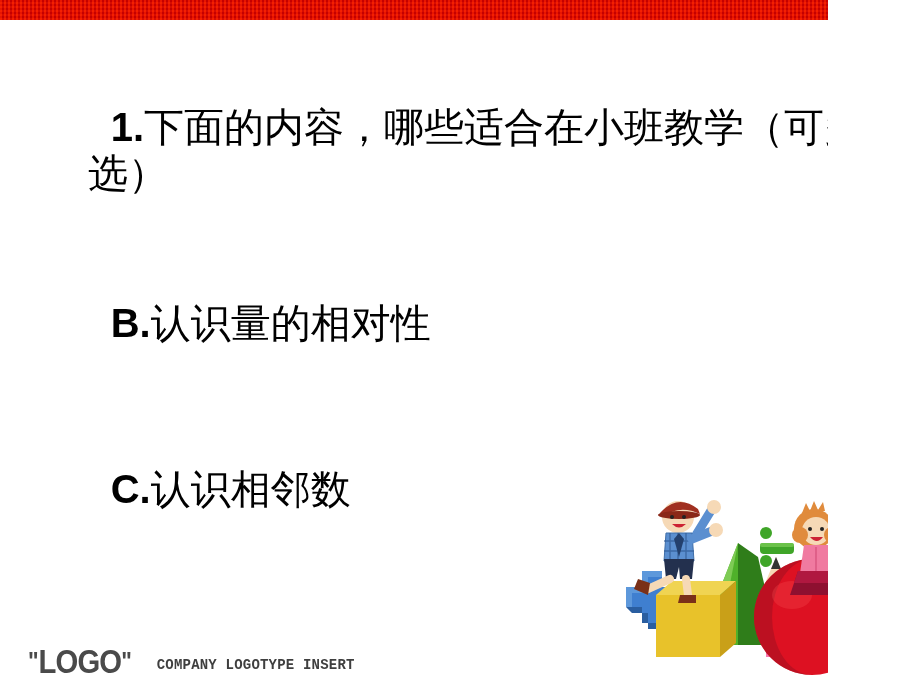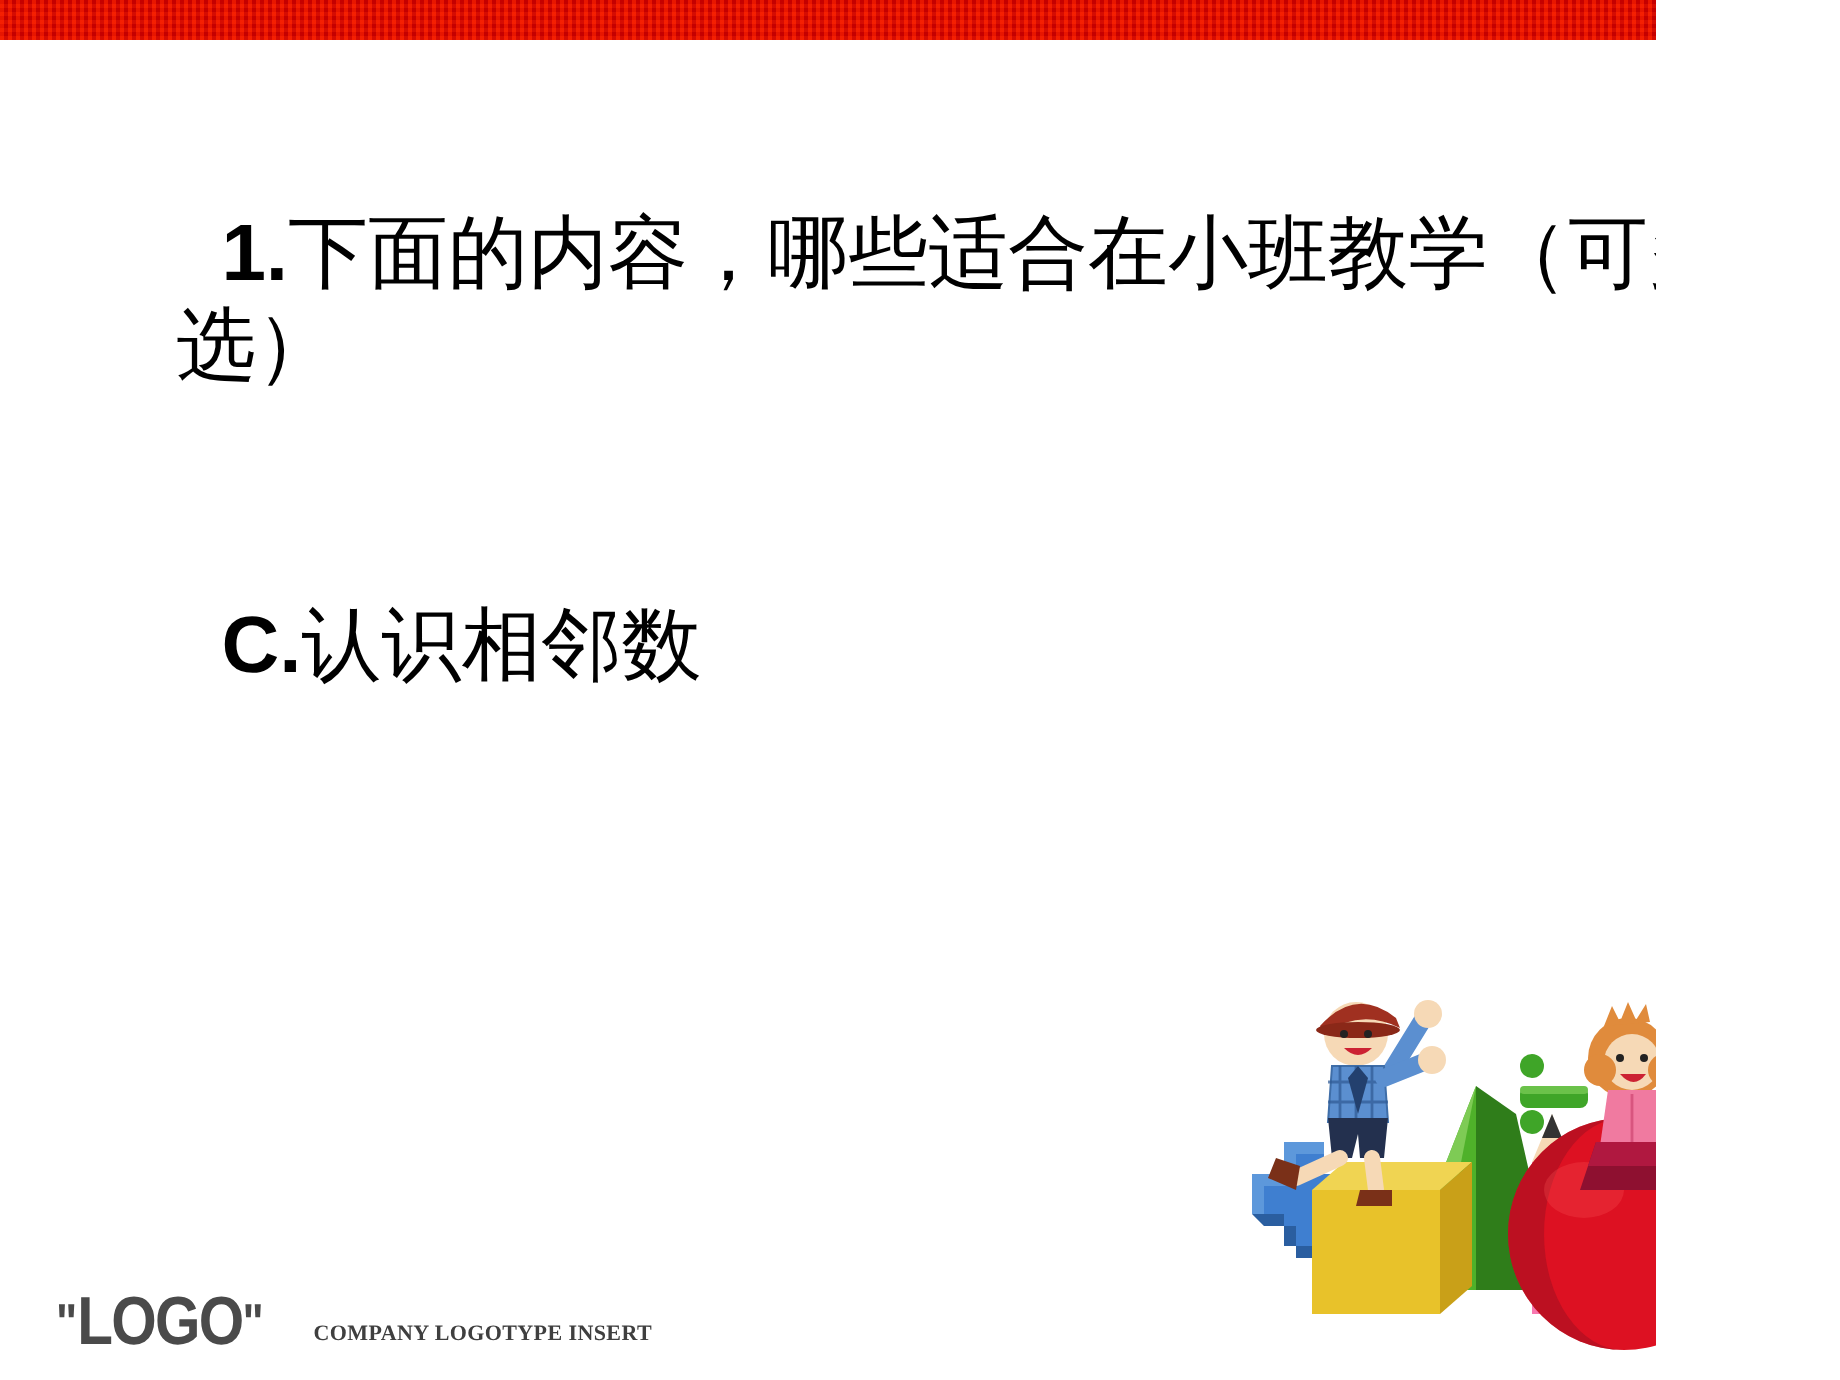--- a/index.html
+++ b/index.html
@@ -91,22 +91,22 @@
     transform: scaleX(0.86);
     transform-origin: left bottom;
     white-space: nowrap;
   }
   .logo-mark .q {
     font-size: 26px;
     vertical-align: top;
     letter-spacing: 0;
   }
   .logo-sub {
-    font-family: Liberation Serif, serif;
-    font-size: 11px;
+    font-family: Liberation Mono, monospace;
+    font-size: 14px;
     font-weight: bold;
     letter-spacing: .2px;
     color: #3f3f3f;
     padding-bottom: 3px;
     white-space: nowrap;
   }
 
   
   .clipart {
     position: absolute;
@@ -124,20 +124,23 @@
 
   <div class="top-band"></div>
 
   <div class="content">
 
     <div class="line q-line">
       <span class="hang"><span class="letter">1.</span><span class="cjk">下面的内容，哪些适合在小班教学</span></span><span class="cjk">（可多选）</span>
     </div>
 
 
+    <div class="line opt">
+      <span class="letter">B.</span><span class="cjk">认识量的相对性</span>
+    </div>
 
     <div class="line opt">
       <span class="letter">C.</span><span class="cjk">认识相邻数</span>
     </div>
 
   </div>
 
   <div class="clipart">
     <svg width="320" height="195" viewBox="0 0 320 195" xmlns="http://www.w3.org/2000/svg">
 

